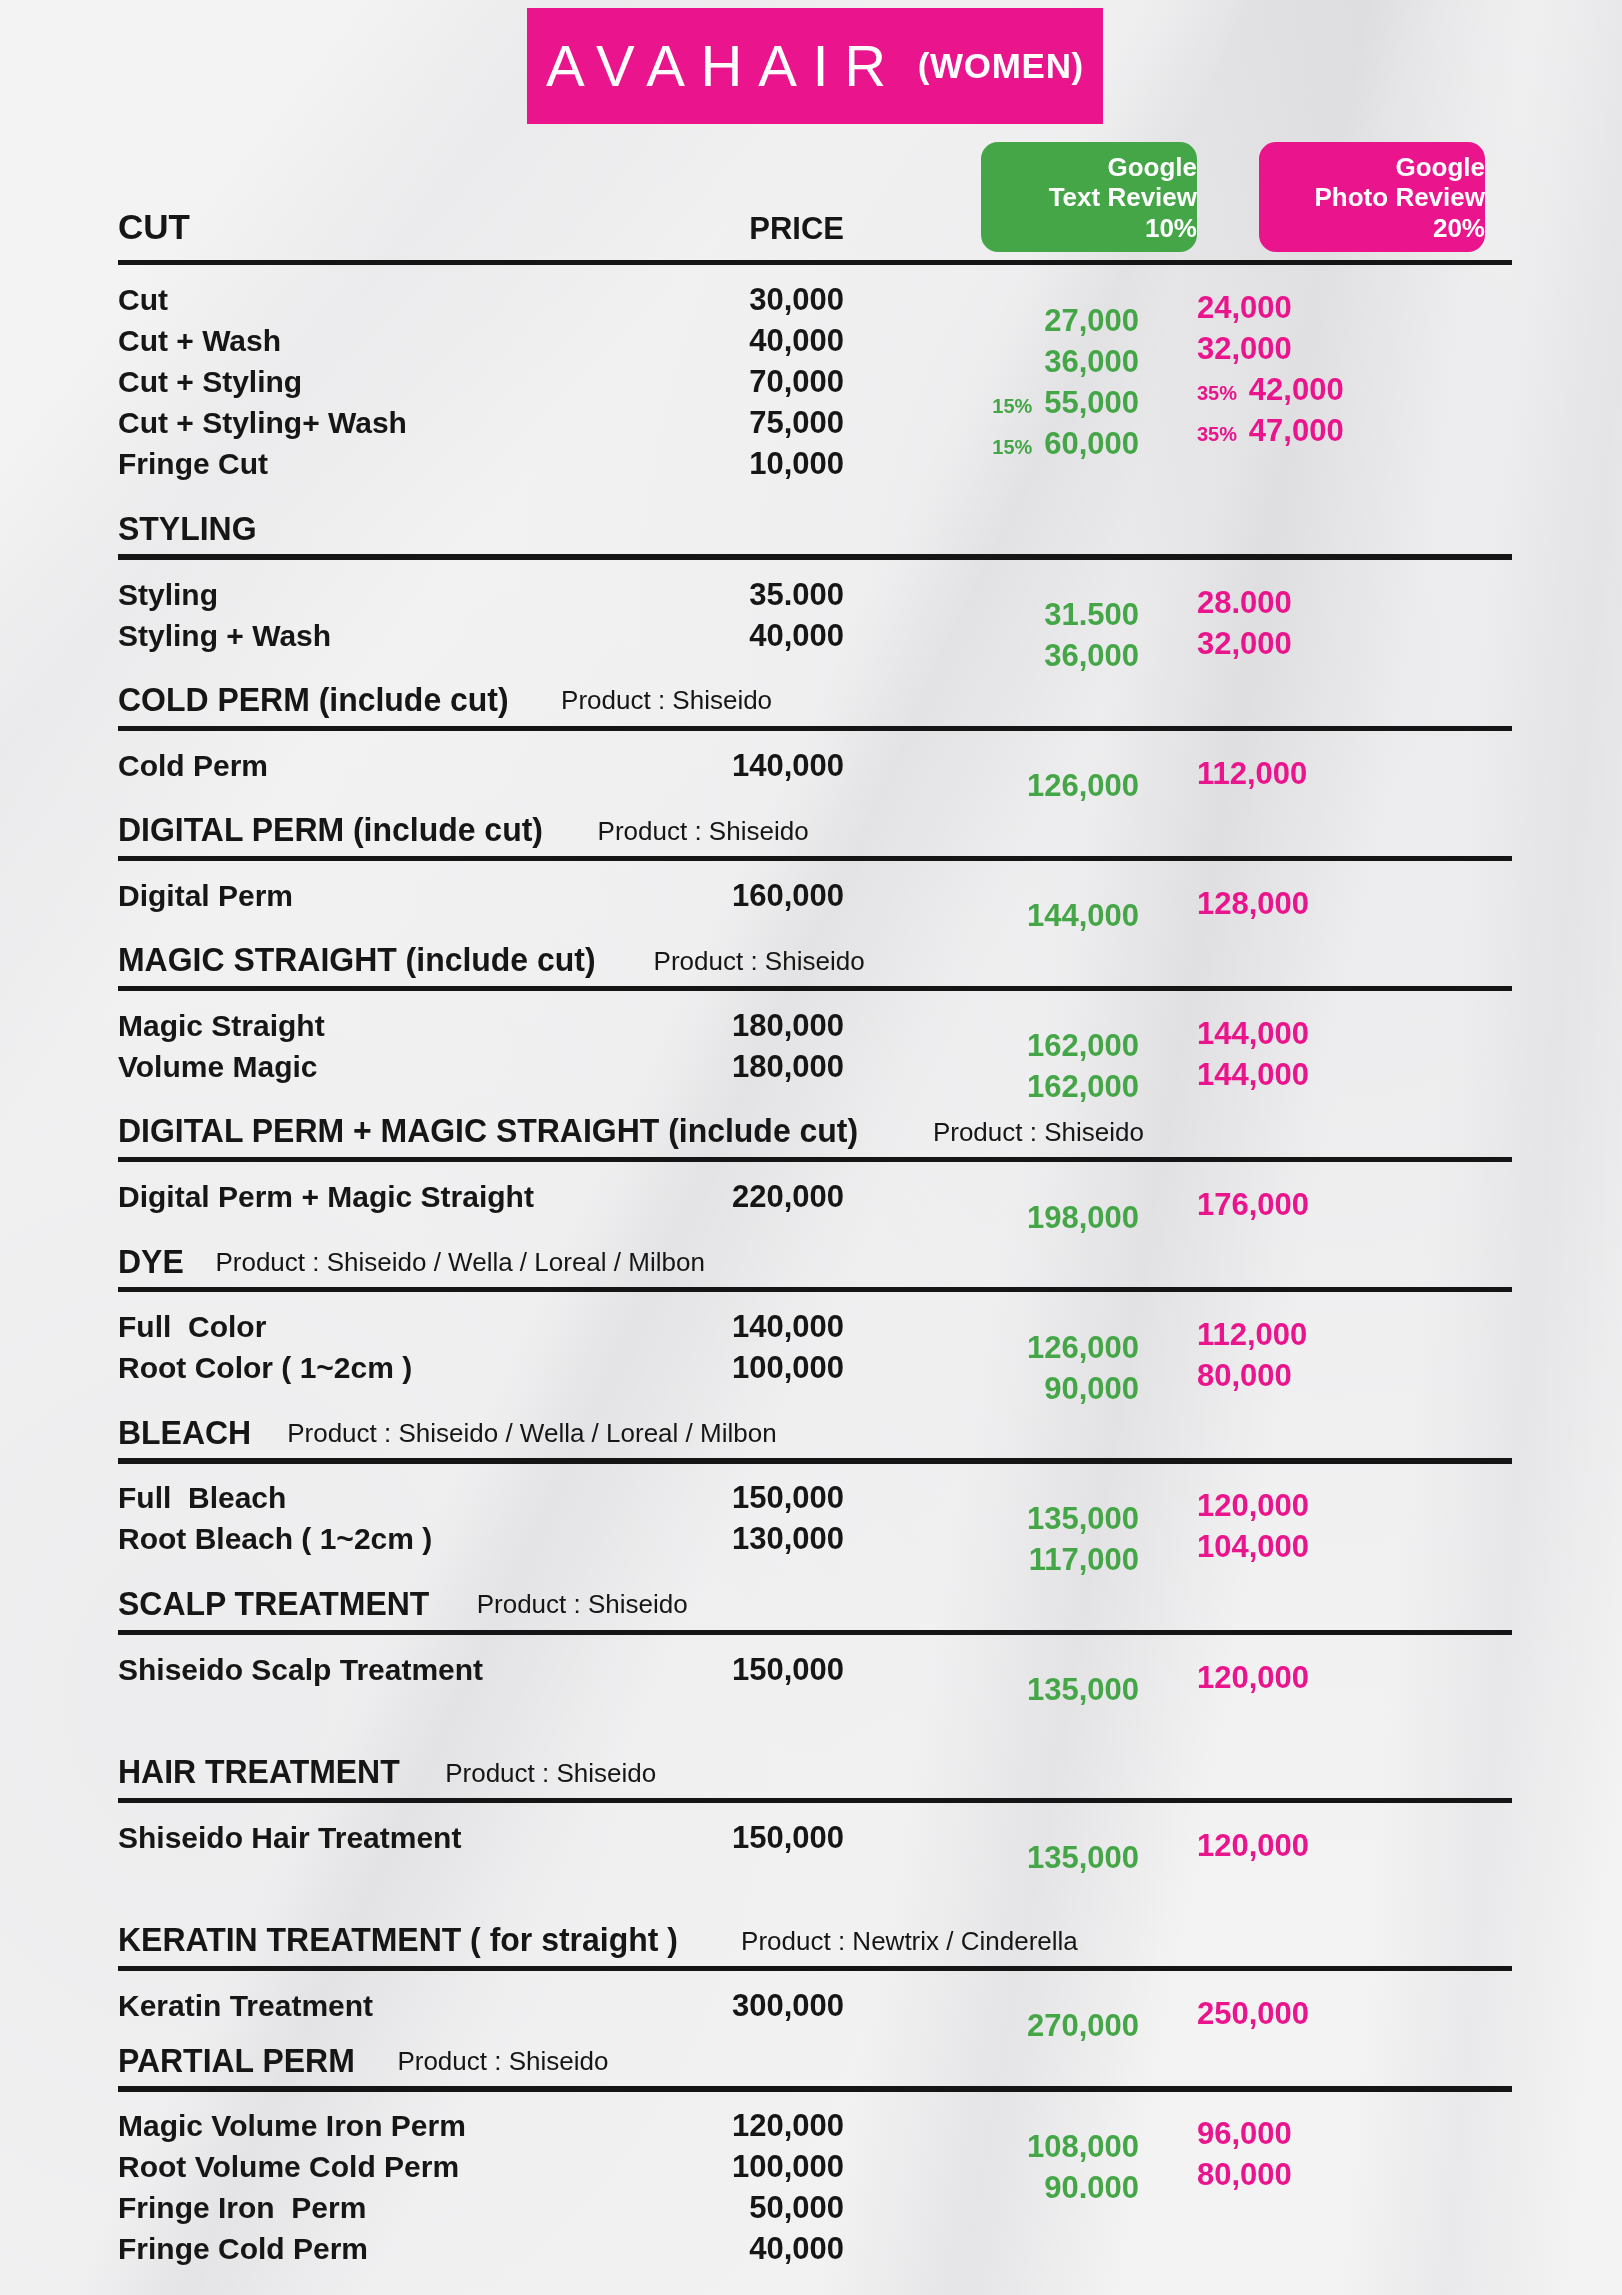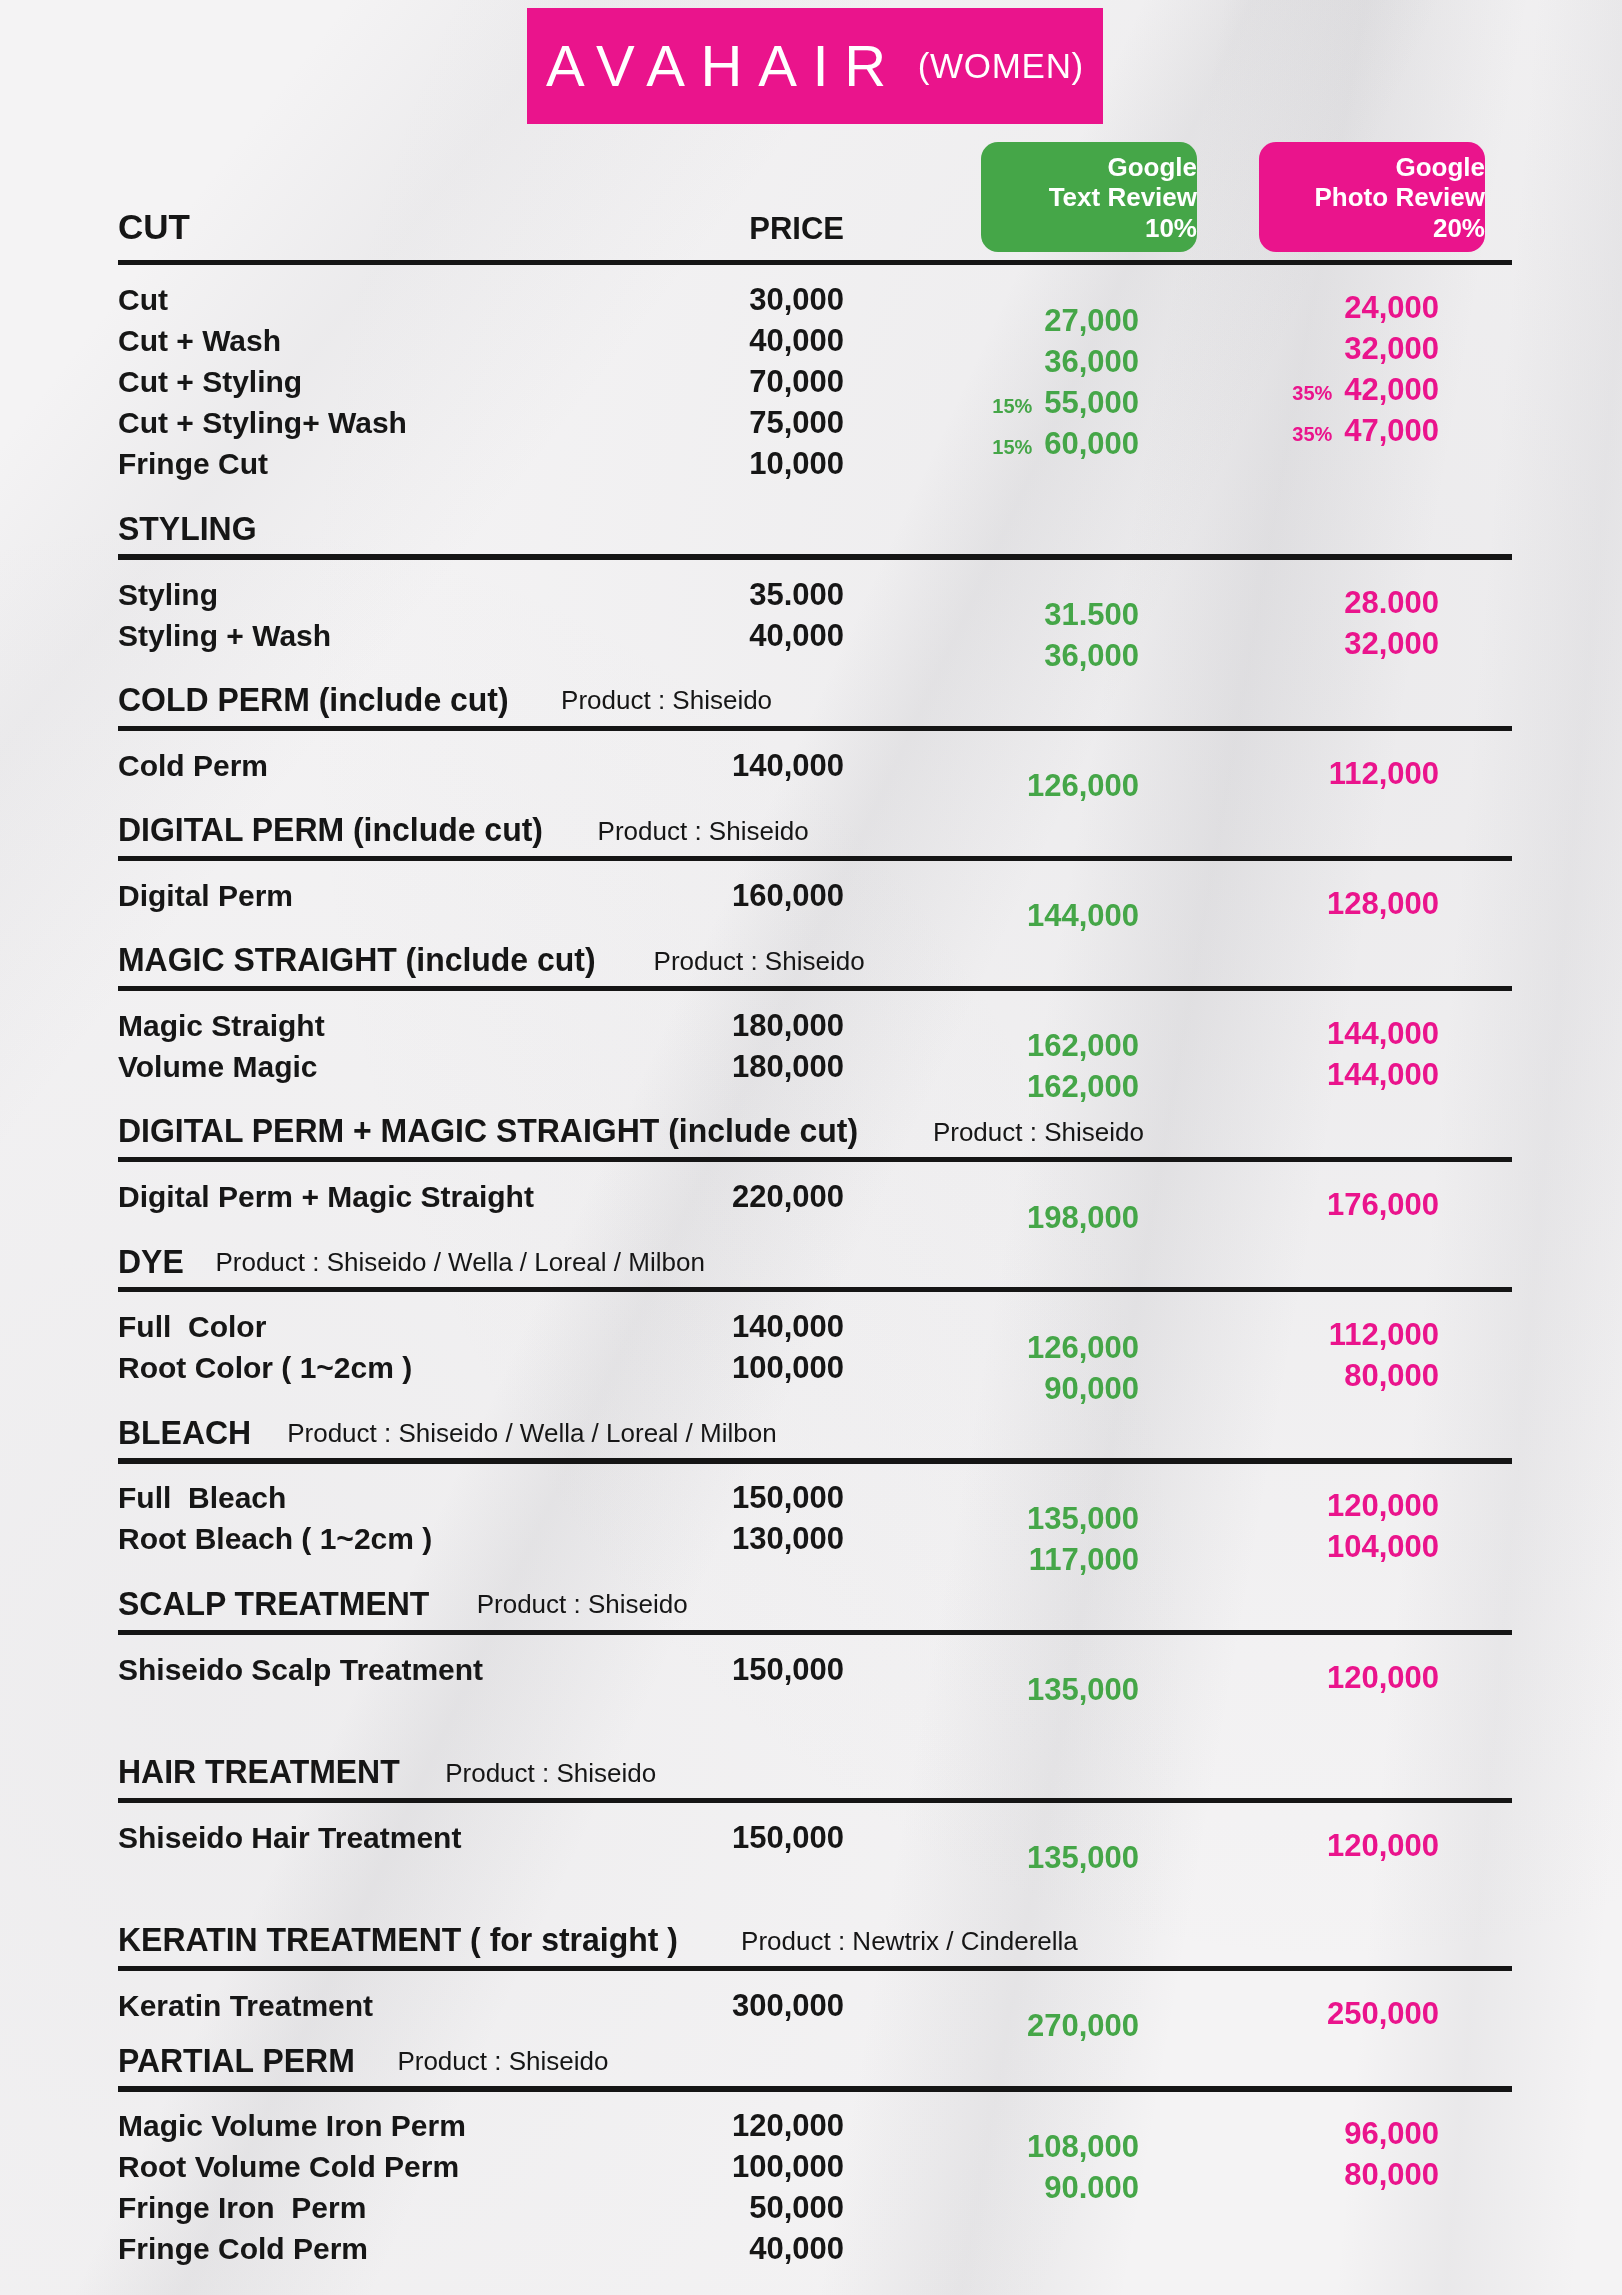--- a/index.html
+++ b/index.html
@@ -41,21 +41,21 @@
   .brand-name {
     color: #fff;
     font-size: 58px;
     font-weight: 400;
     letter-spacing: 15.7px;
     line-height: 1;
   }
   .brand-sub {
     color: #fff;
     font-size: 35px;
-    font-weight: 400;
+    font-weight: 700;
     letter-spacing: 0.7px;
     line-height: 1;
     margin-left: -9.2px;
   }
 
   
   .c-name  { width: 425px; }
   .c-price { width: 301px; }
   .c-text  { width: 353px; }
   .c-photo { width: 314px; }
@@ -107,21 +107,21 @@
   }
   .sec-product:empty { display: none; }
 
   .rows { padding-top: 14.4px; }
   .row { display: flex; align-items: center; height: 41px; }
   .cell { display: flex; align-items: baseline; }
   .name { font-size: 30px; font-weight: 700; white-space: pre-wrap; }
   .num  { font-size: 31px; font-weight: 700; }
   .c-price.cell { justify-content: flex-end; }
   .c-text.cell  { justify-content: flex-end; padding-right: 58px; }
-  .c-photo.cell { justify-content: flex-end; padding-right: 72px; margin-top: 16px; }
+  .c-photo.cell { justify-content: flex-start; padding-right: 72px; margin-top: 16px; }
   .val.green, .pct.green { color: var(--green); margin-top: 41px; }
   .val.pink,  .pct.pink  { color: var(--pink); }
   .pct { font-size: 20px; font-weight: 700; margin-right: 11.8px; }
   .pct:empty { display: none; }
 
   
   .length-note {
     margin-top: 26px;
     text-align: center;
     font-size: 29.4px;

